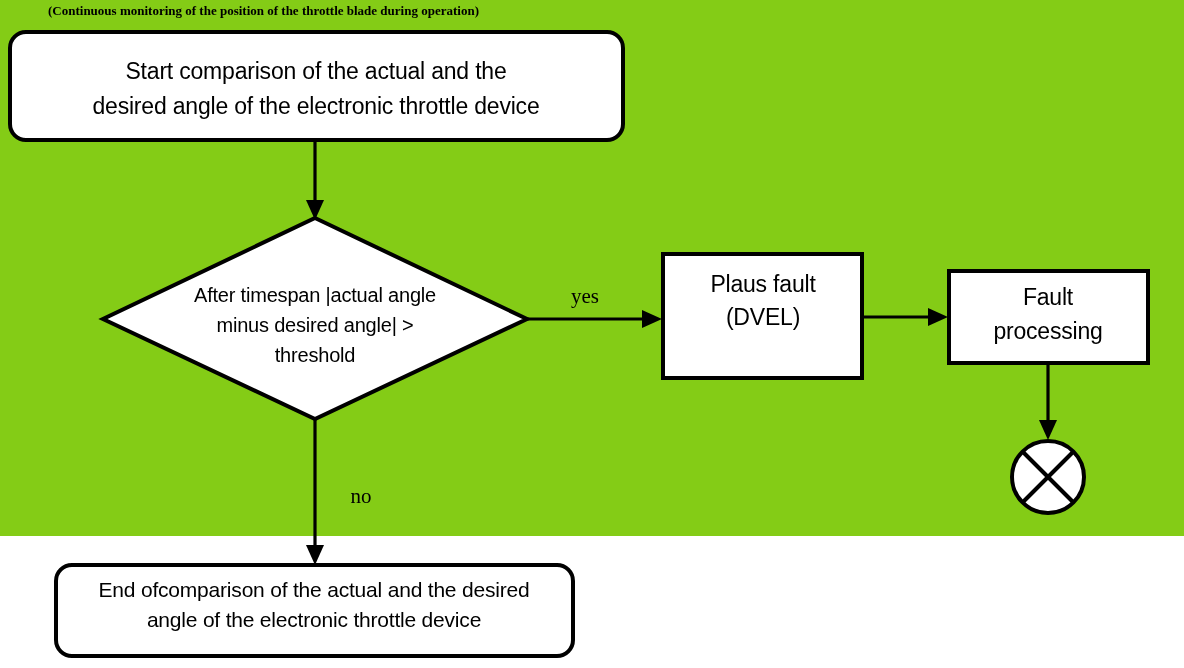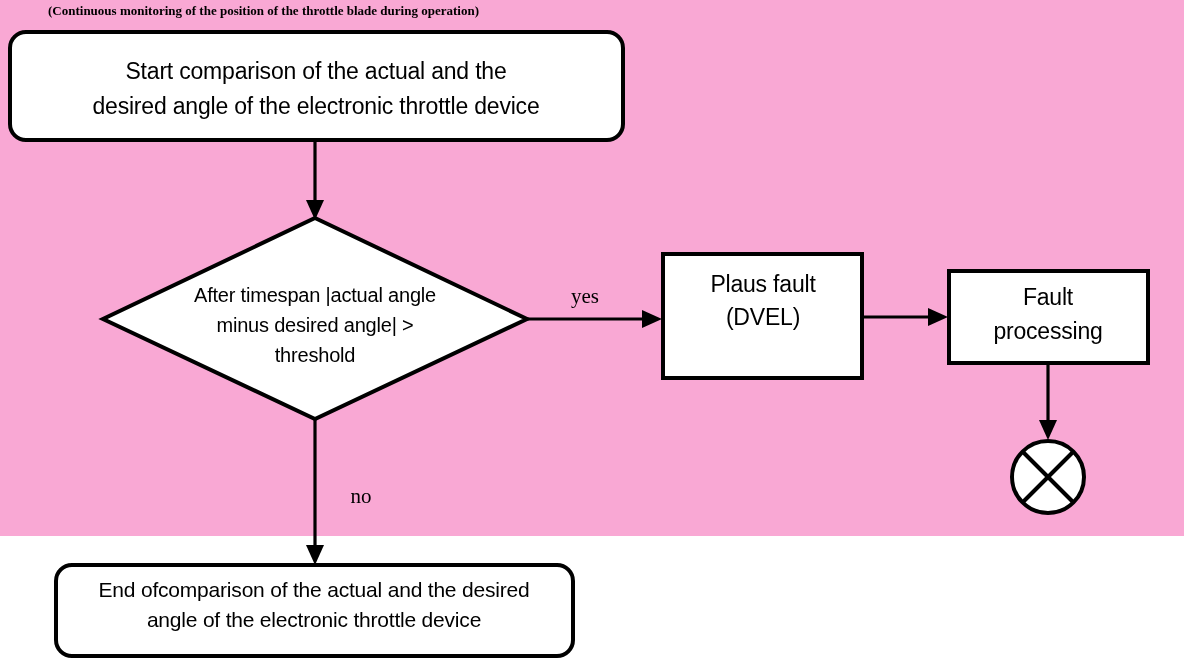--- a/index.html
+++ b/index.html
@@ -10,21 +10,21 @@
   body {
     width: 1184px;
     height: 668px;
     overflow: hidden;
     font-family: "Liberation Sans", sans-serif;
   }
   #flowchart-root {
     position: relative;
     width: 1184px;
     height: 536px;
-    background: #f9a8d4;
+    background: #84cc16;
   }
   svg#diagram {
     position: absolute;
     left: 0;
     top: 0;
     width: 1184px;
     height: 668px;
     display: block;
   }
   .shape-stroke {

